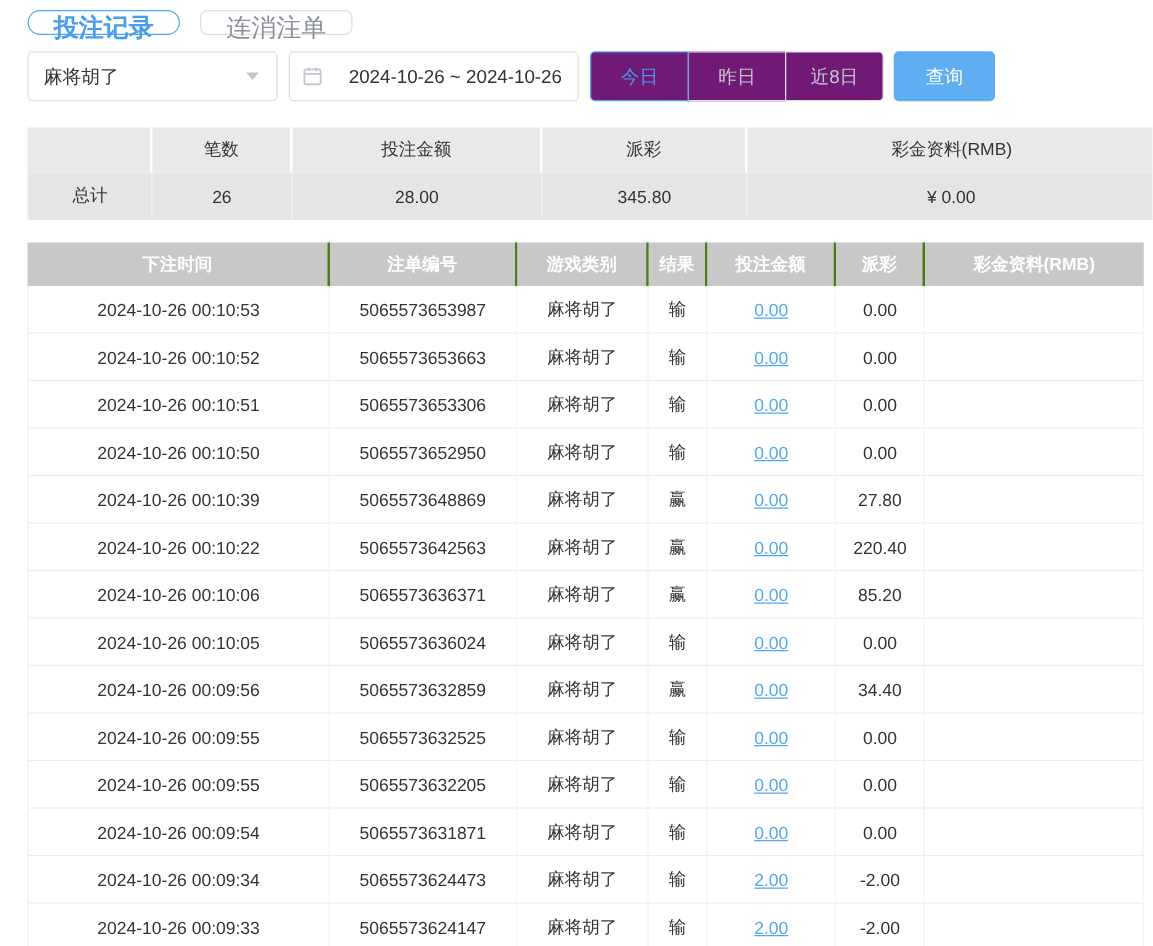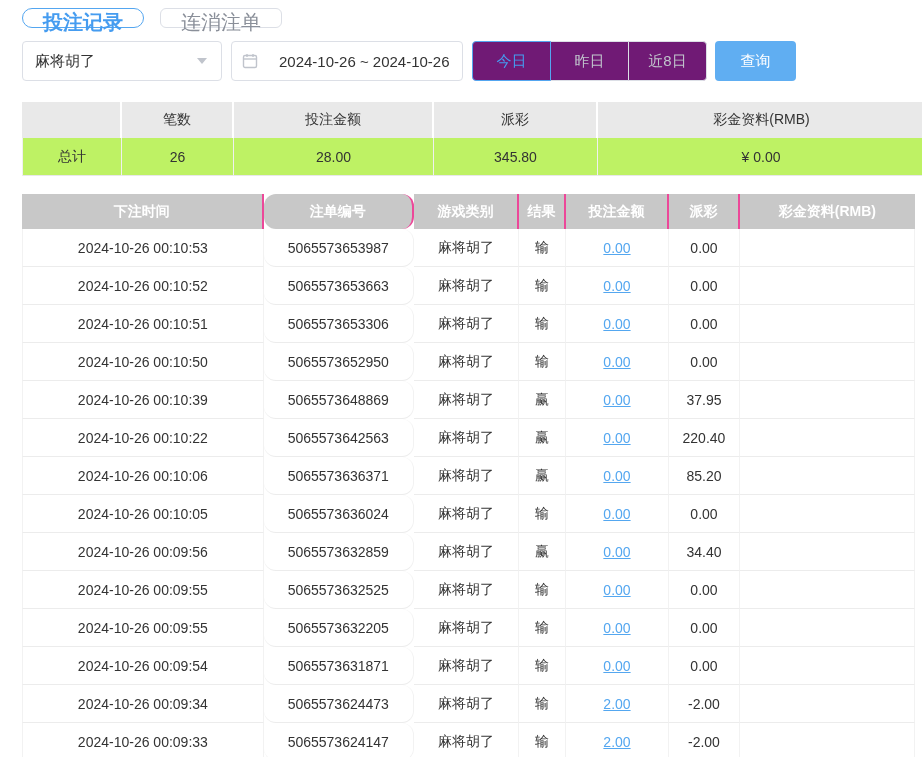--- a/index.html
+++ b/index.html
@@ -49,43 +49,43 @@
   
   table { border-collapse: separate; border-spacing: 0; table-layout: fixed; width: 893px; }
   .summary { margin-top: 21px; }
   .summary th {
     background: #e9e9e9; height: 36px; font-weight: normal; font-size: 14px; color: #333;
     border-right: 2px solid #fff; text-align: center;
   }
   .summary th:last-child { border-right: none; }
   .summary td {
     height: 38px; text-align: center; border-bottom: 1px solid #e8e8e8;
-    border-right: 1px solid #f0f0f0; background: #bef264;
+    border-right: 1px solid #f0f0f0; background: #e5e5e5;
   }
   .summary td:first-child { border-left: 1px solid #f0f0f0; }
   .summary th:nth-child(1), .summary td:nth-child(1) { width: 100px; }
   .summary th:nth-child(2), .summary td:nth-child(2) { width: 112px; }
   .summary th:nth-child(3), .summary td:nth-child(3) { width: 200px; }
   .summary th:nth-child(4), .summary td:nth-child(4) { width: 164px; }
   .summary th:nth-child(5), .summary td:nth-child(5) { width: 327px; }
 
   
   .records { margin-top: 18px; }
   .records th {
     background: #c8c8c8; color: #fff; font-weight: bold; font-size: 14px;
-    height: 35px; border-right: 2px solid #ec4899; text-align: center;
+    height: 35px; border-right: 2px solid #4d7c0f; text-align: center;
   }
   .records th:last-child { border-right: none; }
   .records td {
     height: 38px; text-align: center; font-size: 14px; color: #333;
     border-bottom: 1px solid #ececec; border-right: 1px solid #f2f2f2; background: #fff;
   }
   .records td:first-child { border-left: 1px solid #f2f2f2; }
   .records th:nth-child(1), .records td:nth-child(1) { width: 232px; }
-  .records th:nth-child(2), .records td:nth-child(2) { width: 144px; border-radius: 12px; }
+  .records th:nth-child(2), .records td:nth-child(2) { width: 144px; }
   .records th:nth-child(3), .records td:nth-child(3) { width: 101px; }
   .records th:nth-child(4), .records td:nth-child(4) { width: 45px; }
   .records th:nth-child(5), .records td:nth-child(5) { width: 99px; }
   .records th:nth-child(6), .records td:nth-child(6) { width: 68px; }
   .records th:nth-child(7), .records td:nth-child(7) { width: 168px; }
   a.bet-link { color: #54a7f0; text-decoration: underline; cursor: pointer; }
   .neg { color: #f15f5f; }
 </style>
 </head>
 <body>
@@ -188,21 +188,21 @@
           <td><a class="bet-link">0.00</a></td>
           <td>0.00</td>
           <td></td>
         </tr>
         <tr>
           <td>2024-10-26 00:10:39</td>
           <td>5065573648869</td>
           <td>麻将胡了</td>
           <td>赢</td>
           <td><a class="bet-link">0.00</a></td>
-          <td>37.95</td>
+          <td>27.80</td>
           <td></td>
         </tr>
         <tr>
           <td>2024-10-26 00:10:22</td>
           <td>5065573642563</td>
           <td>麻将胡了</td>
           <td>赢</td>
           <td><a class="bet-link">0.00</a></td>
           <td>220.40</td>
           <td></td>

